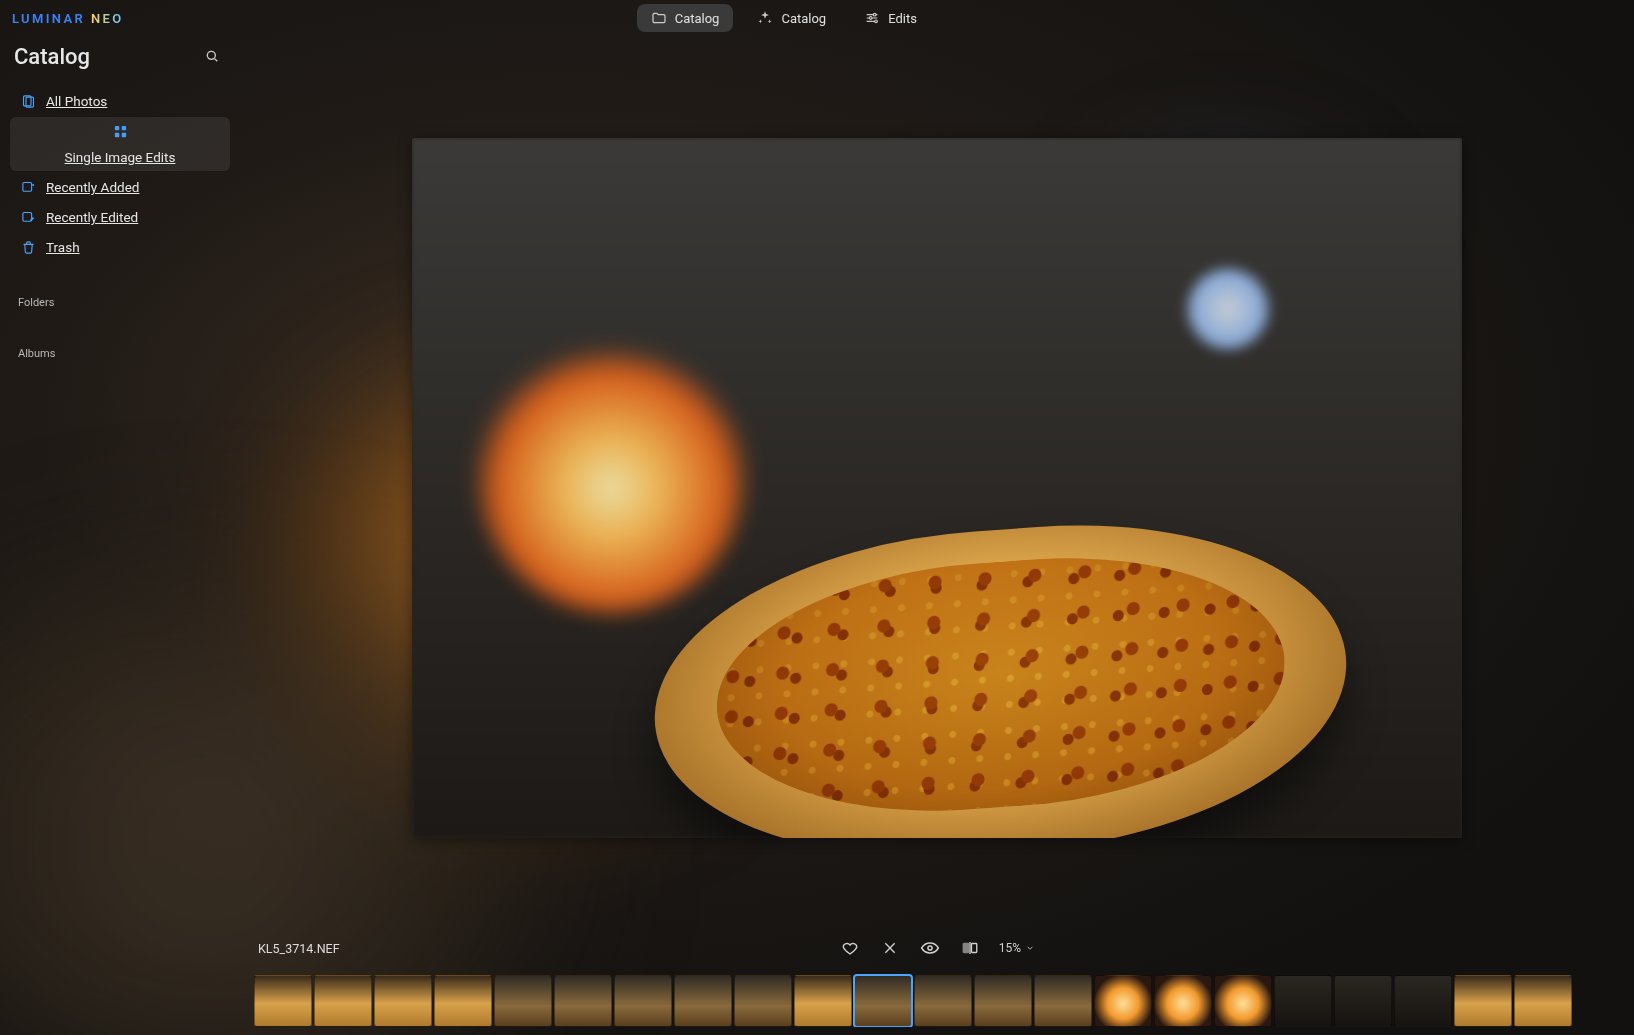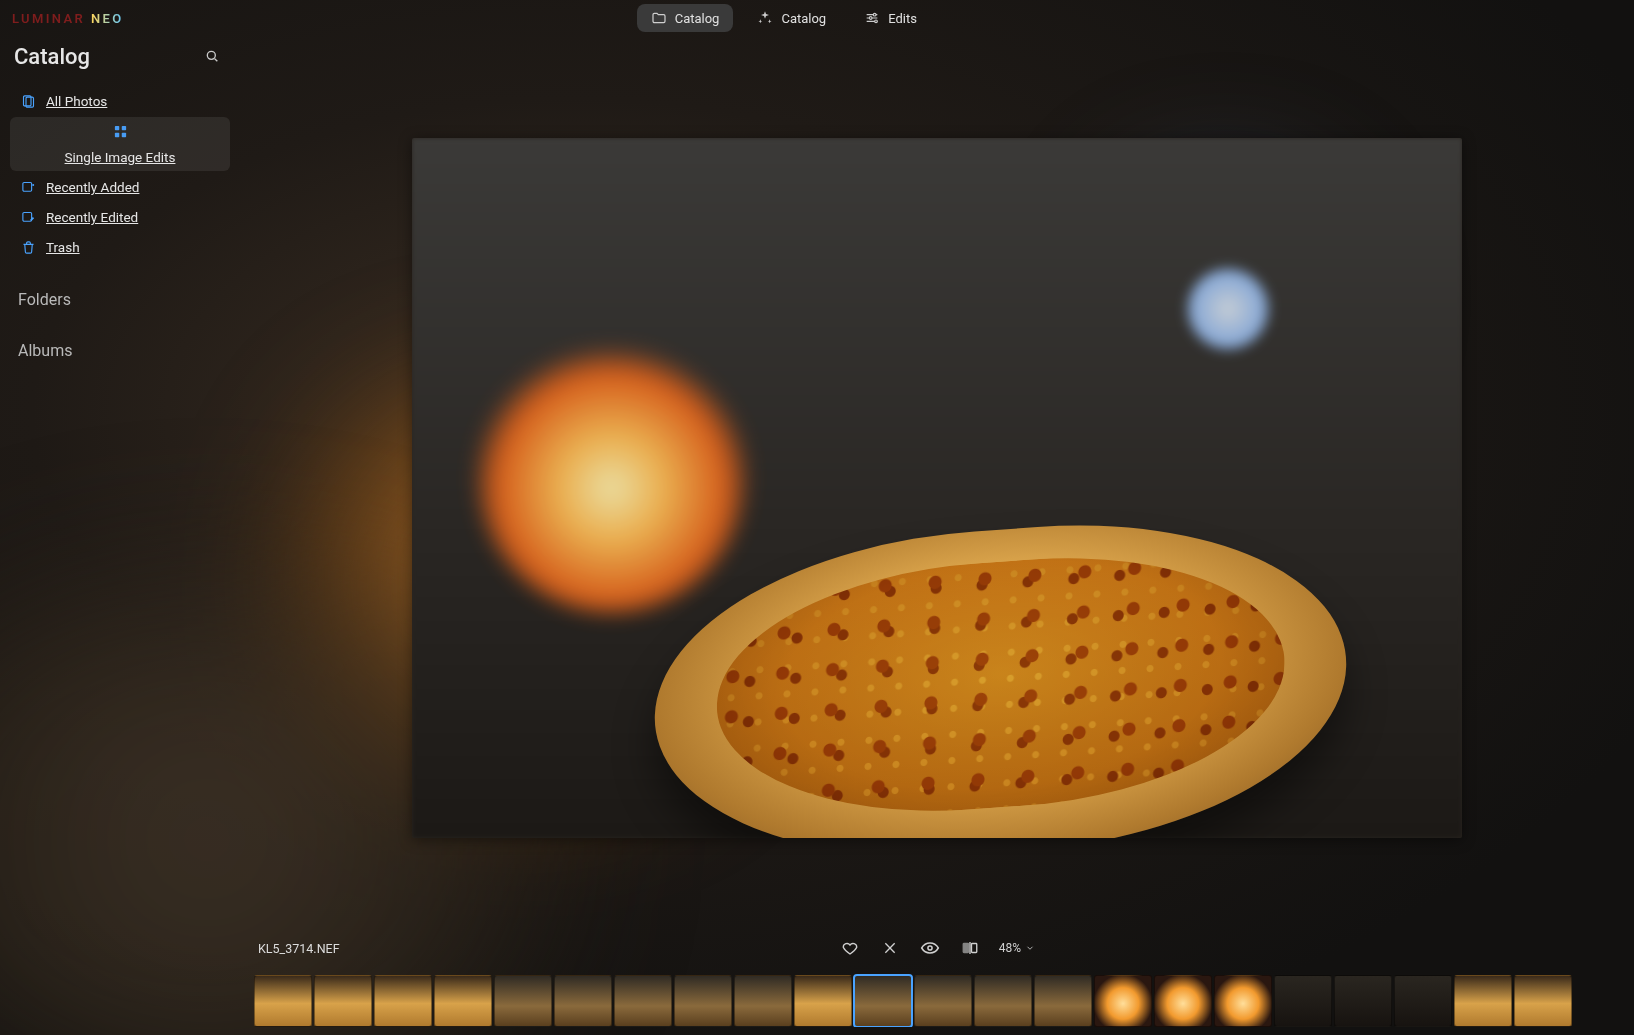--- a/index.html
+++ b/index.html
@@ -22,37 +22,37 @@
   }
   .blurbg{position:fixed;inset:0; z-index:-1;}
   .blob{position:absolute;border-radius:50%;filter:blur(70px);opacity:.55;}
   .b1{width:520px;height:380px;left:16%;top:38%;background:radial-gradient(circle,#ffb15a,#b25a00 60%,transparent 70%);}
   .b2{width:260px;height:220px;left:67%;top:18%;background:radial-gradient(circle,#a7c8ff,#3a5a8a 60%,transparent 70%);opacity:.35;}
   .b3{width:740px;height:540px;left:-10%;top:55%;background:radial-gradient(circle,#5c4a36,#2a2218 70%,transparent 80%);}
 
   .app{display:grid;grid-template-columns:240px 1fr;grid-template-rows:auto 1fr auto;height:100vh;width:100vw;}
   .topbar{grid-column:1 / span 2;display:flex;align-items:center;height:32px;padding:2px 10px 0 12px;}
   .brand{display:flex;align-items:center;gap:6px;font-weight:600;letter-spacing:.18em;font-size:13px;}
-  .brand .n1{color:#7f1d1d;}
+  .brand .n1{color:#3b82f6;}
   .brand .n2{background:linear-gradient(90deg,#ffd65a 0%,#5ec7ff 100%);-webkit-background-clip:text;background-clip:text;color:transparent;}
   .top-tabs{margin-left:auto;margin-right:auto;display:flex;gap:10px;align-items:center;padding-right:180px;}
   .tab{display:flex;align-items:center;gap:8px;padding:6px 14px;border-radius:8px;color:#e0e0e0;cursor:pointer;font-size:13px;}
   .tab.active{background:var(--pill-active);}
   .tab .ic{width:16px;height:16px;display:inline-flex;align-items:center;justify-content:center;opacity:.9;}
 
   .sidebar{grid-row:2 / span 2;padding:6px 8px 10px 8px;display:flex;flex-direction:column;gap:8px;}
   .side-header{display:flex;align-items:center;justify-content:space-between;padding:2px 6px 4px 6px;}
   .side-header h1{margin:0;font-size:22px;font-weight:500;}
   .search-btn{width:28px;height:28px;display:flex;align-items:center;justify-content:center;border-radius:6px;cursor:pointer;color:#c9c9c9;}
   .add-btn{margin:4px 2px 6px 2px;background:rgba(255,255,255,.06);border:1px solid rgba(255,255,255,.04);color:#e6e6e6;padding:8px 10px;border-radius:8px;text-align:center;font-size:13px;cursor:pointer;}
   .nav{margin-top:4px;display:flex;flex-direction:column;gap:0;text-decoration:underline;}
   .nav-item{display:flex;align-items:center;gap:10px;padding:6px 10px;margin:1px 2px;border-radius:6px;cursor:pointer;font-size:13.5px;}
   .nav-item.active{background:var(--row-active);flex-direction:column;} 
   .nav-item .ic{width:16px;height:16px;color:var(--accent);display:inline-flex;align-items:center;justify-content:center;}
-  .section-label{margin-top:12px;padding:8px 10px 4px 10px;color:#b9b9b9;font-size:16px;}
+  .section-label{margin-top:18px;padding:8px 10px 4px 10px;color:#b9b9b9;font-size:11px;}
 
   .main{grid-column:2;grid-row:2;display:flex;align-items:center;justify-content:center;padding:20px 60px 10px 60px;}
   .preview{width:min(1050px,92%);aspect-ratio:3/2;border-radius:2px;position:relative;overflow:hidden;box-shadow:0 2px 14px rgba(0,0,0,.45);background:#2b2620;}
   
   .pv-bg{position:absolute;inset:0;background:linear-gradient(180deg,#3b3a38 0%,#2a2724 55%,#1c1916 100%);filter:blur(2px);}
   .pv-fire{position:absolute;left:6%;top:28%;width:26%;height:40%;border-radius:50%;background:radial-gradient(circle at 50% 55%,#fff2b0 0%,#ffbe55 25%,#e8641a 55%, rgba(200,60,10,0) 70%);filter:blur(10px);opacity:.9;}
   .pv-light{position:absolute;right:18%;top:18%;width:90px;height:90px;border-radius:50%;background:radial-gradient(circle,#eaf4ff 0%,#9dc6ff 55%, rgba(100,150,255,0) 70%);filter:blur(6px);opacity:.8;}
   .pizza{position:absolute;left:23%;top:56%;width:66%;height:46%;border-radius:50%/55%;transform:rotate(-4deg) skewX(-6deg);background:radial-gradient(ellipse at 50% 45%, #e9c46a 0%, #d8a24a 45%, #b07a2e 70%, #7a4f1e 95%);box-shadow:0 28px 40px rgba(0,0,0,.45);}
   .pizza::after{content:"";position:absolute;inset:10% 9% 14% 9%;border-radius:50%/55%;background:
     radial-gradient(circle at 30% 40%, #a05a20 0 6px, transparent 7px) 0 0/50px 40px,
@@ -226,21 +226,21 @@
         <div class="tool-btn">
           <span>
             <svg width="18" height="18" viewBox="0 0 24 24" fill="none" stroke="currentColor" stroke-width="1.8">
                 <rect x="3" y="6" width="7" height="12" rx="1" fill="currentColor" opacity=".6"></rect>
                 <rect x="14" y="6" width="7" height="12" rx="1"></rect>
                 <path d="M12 4v16"></path>
               </svg>
           </span>
         </div>
         <div class="zoom">
-          <span>48%</span>
+          <span>15%</span>
           <span>
             <svg width="10" height="10" viewBox="0 0 24 24" fill="none" stroke="currentColor" stroke-width="2">
                 <path d="M6 9l6 6 6-6"></path>
               </svg>
           </span>
         </div>
       </div>
       <div class="spacer"></div>
       <div style="width:160px"></div>
     </div>

